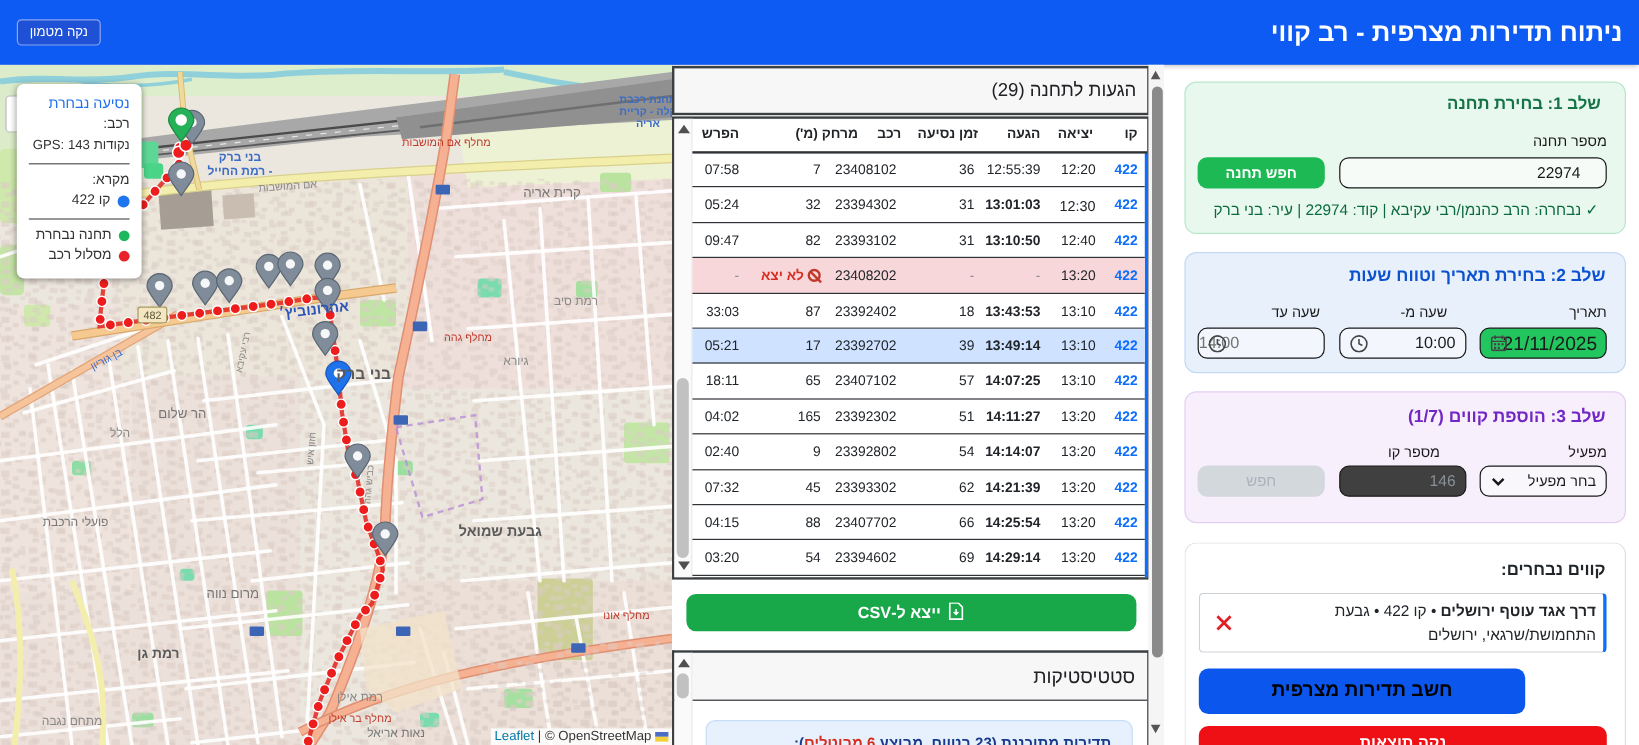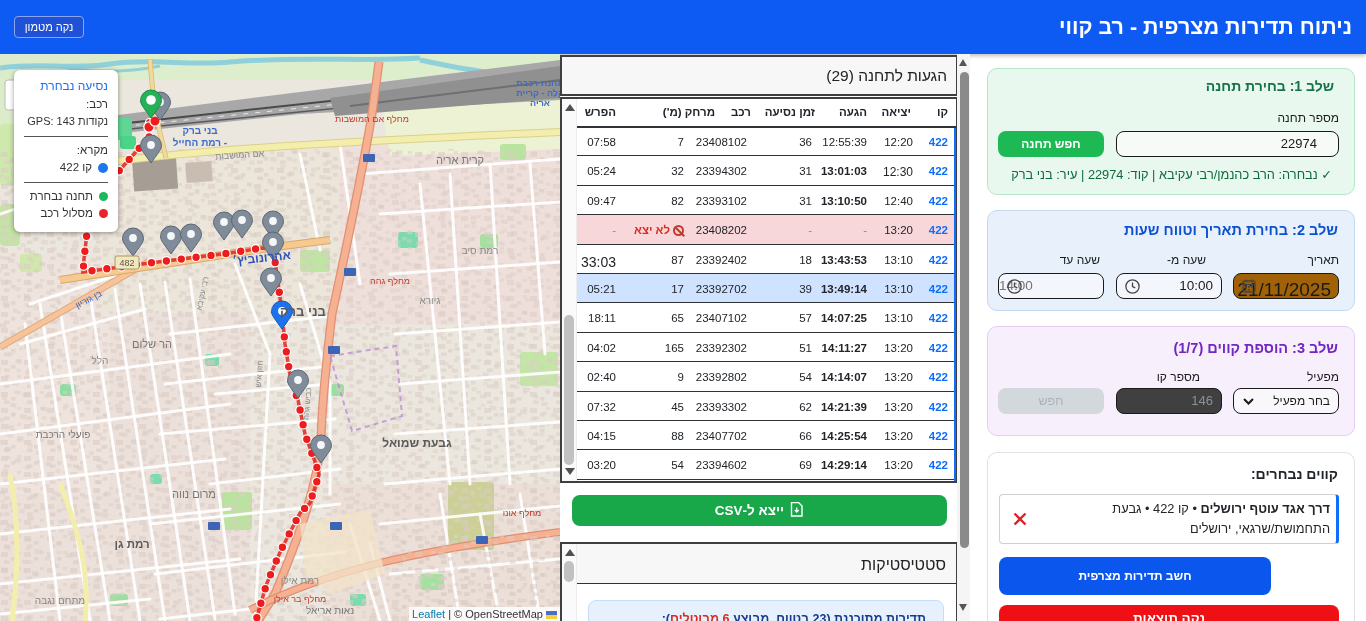--- a/index.html
+++ b/index.html
@@ -307,21 +307,21 @@
 <div class="abs" style="right:619px;top:224.2px;font-size:11.5px;color:#212529;">23408202</div>
 <div class="abs" style="right:682px;top:224.2px;font-size:11.5px;font-weight:bold;color:#d62d20;white-space:nowrap"><span style="display:inline-block;width:11px;height:11px;border:2px solid #c0392b;border-radius:50%;position:relative;vertical-align:-2px;margin-left:3px"><span style="position:absolute;left:-1px;top:3.5px;width:12px;height:2px;background:#c0392b;transform:rotate(45deg)"></span></span>לא יצא</div>
 <div class="abs" style="right:750px;top:224.2px;font-size:11.5px;color:#212529;color:#8a8a8a;">-</div>
 <div class="abs" style="left:577px;top:244.6px;width:376.5px;height:29.4px;border-bottom:1.5px solid #2f3337"></div>
 <div class="abs" style="right:418px;top:253.6px;font-size:11.5px;color:#212529;color:#0d6efd;font-weight:bold;">422</div>
 <div class="abs" style="right:453px;top:253.6px;font-size:11.5px;color:#212529;">13:10</div>
 <div class="abs" style="right:499px;top:253.6px;font-size:11.5px;color:#212529;font-weight:bold;">13:43:53</div>
 <div class="abs" style="right:554px;top:253.6px;font-size:11.5px;color:#212529;">18</div>
 <div class="abs" style="right:619px;top:253.6px;font-size:11.5px;color:#212529;">23392402</div>
 <div class="abs" style="right:682px;top:253.6px;font-size:11.5px;color:#212529;">87</div>
-<div class="abs" style="right:750px;top:253.6px;font-size:14px;color:#212529;">33:03</div>
+<div class="abs" style="right:750px;top:253.6px;font-size:11px;color:#212529;">33:03</div>
 <div class="abs" style="left:577px;top:274.0px;width:376.5px;height:29.4px;background:#cfe2ff;border-bottom:1.5px solid #2f3337"></div>
 <div class="abs" style="right:418px;top:283.0px;font-size:11.5px;color:#212529;color:#0d6efd;font-weight:bold;">422</div>
 <div class="abs" style="right:453px;top:283.0px;font-size:11.5px;color:#212529;">13:10</div>
 <div class="abs" style="right:499px;top:283.0px;font-size:11.5px;color:#212529;font-weight:bold;">13:49:14</div>
 <div class="abs" style="right:554px;top:283.0px;font-size:11.5px;color:#212529;">39</div>
 <div class="abs" style="right:619px;top:283.0px;font-size:11.5px;color:#212529;">23392702</div>
 <div class="abs" style="right:682px;top:283.0px;font-size:11.5px;color:#212529;">17</div>
 <div class="abs" style="right:750px;top:283.0px;font-size:11.5px;color:#212529;">05:21</div>
 <div class="abs" style="left:577px;top:303.4px;width:376.5px;height:29.4px;border-bottom:1.5px solid #2f3337"></div>
 <div class="abs" style="right:418px;top:312.4px;font-size:11.5px;color:#212529;color:#0d6efd;font-weight:bold;">422</div>
@@ -391,21 +391,21 @@
 <div class="abs" style="right:32px;top:78px;font-size:14px;font-weight:bold;color:#157347">שלב 1: בחירת תחנה</div>
 <div class="abs" style="right:27px;top:111px;font-size:12px;color:#1a1a1a">מספר תחנה</div>
 <div class="abs" style="left:1116px;top:131px;width:223px;height:26px;background:#f6fbf8;border:1.5px solid #1a1a1a;border-radius:8px;font-size:13px;color:#1a1a1a;text-align:right;padding:4px 21px 0 0">22974</div>
 <div class="abs" style="left:998px;top:131px;width:106px;height:26px;background:#1db954;border-radius:8px;color:#fff;font-weight:bold;font-size:12px;text-align:center;line-height:26px">חפש תחנה</div>
 <div class="abs" style="right:34px;top:167px;font-size:12.8px;color:#0c6b3d">✓ נבחרה: הרב כהנמן/רבי עקיבא | קוד: 22974 | עיר: בני ברק</div>
 <div class="abs" style="left:987px;top:209.5px;width:368px;height:101px;background:#e8f1fb;border:1px solid #c3d9f2;border-radius:10px"></div>
 <div class="abs" style="right:28px;top:222px;font-size:14.5px;font-weight:bold;color:#0b51d0">שלב 2: בחירת תאריך וטווח שעות</div>
 <div class="abs" style="right:27px;top:253px;font-size:12px;color:#1a1a1a">תאריך</div>
 <div class="abs" style="right:160px;top:253px;font-size:12px;color:#1a1a1a">שעה מ-</div>
 <div class="abs" style="right:266px;top:253px;font-size:12px;color:#1a1a1a">שעה עד</div>
-<div class="abs" style="left:1233px;top:273px;width:106px;height:26px;background:#a16207;border:1.5px solid #1a1a1a;border-radius:8px;font-size:19px;color:#1a1a1a;text-align:right;padding:5px 7px 0 0">21/11/2025<svg width="14" height="14" viewBox="0 0 14 14" style="position:absolute;left:8px;top:5px">
+<div class="abs" style="left:1233px;top:273px;width:106px;height:26px;background:#22c55e;border:1.5px solid #1a1a1a;border-radius:8px;font-size:16px;color:#1a1a1a;text-align:right;padding:5px 7px 0 0">21/11/2025<svg width="14" height="14" viewBox="0 0 14 14" style="position:absolute;left:8px;top:5px">
       <rect x="1" y="2" width="12" height="11" rx="1.5" fill="none" stroke="#444" stroke-width="1.3"></rect>
       <path d="M1,5.5 h12" stroke="#444" stroke-width="1.2"></path>
       <path d="M4,0.5 v3 M10,0.5 v3" stroke="#444" stroke-width="1.3"></path>
       <g fill="#444">
         <rect x="3" y="7" width="1.8" height="1.8"></rect>
         <rect x="6.1" y="7" width="1.8" height="1.8"></rect>
         <rect x="9.2" y="7" width="1.8" height="1.8"></rect>
         <rect x="3" y="10" width="1.8" height="1.8"></rect>
         <rect x="6.1" y="10" width="1.8" height="1.8"></rect>
       </g>
@@ -427,13 +427,13 @@
     </svg></div>
 <div class="abs" style="left:1116px;top:388px;width:106px;height:26px;background:#404040;border:1.5px solid #1a1a1a;border-radius:8px;font-size:13px;color:#8a9199;text-align:right;padding:4px 8px 0 0">146</div>
 <div class="abs" style="left:998px;top:388px;width:106px;height:26px;background:#d3d8dd;border-radius:8px;color:#aab2bb;font-size:12.5px;text-align:center;line-height:26px">חפש</div>
 <div class="abs" style="left:987px;top:452px;width:368px;height:169px;background:#fff;border:1px solid #dfe3e7;border-radius:10px 10px 0 0;border-bottom:none"></div>
 <div class="abs" style="right:28px;top:466px;font-size:14px;font-weight:bold;color:#212529">קווים נבחרים:</div>
 <div class="abs" style="left:999px;top:493.5px;width:340px;height:50.5px;background:#fff;border:1px solid #ccd1d6;border-left:1px solid #ccd1d6;border-right:3px solid #0d6efd;border-radius:4px"></div>
 <div class="abs" style="right:36px;top:499px;width:266px;font-size:12.8px;color:#212529;text-align:right;line-height:20px"><b>דרך אגד עוטף ירושלים</b> • קו 422 • גבעת התחמושת/שרגאי, ירושלים</div>
 <div class="abs" style="left:1012px;top:511px;width:16px;height:16px"><svg width="16" height="16" viewBox="0 0 16 16">
       <path d="M2.5,2.5 L13.5,13.5 M13.5,2.5 L2.5,13.5" stroke="#e02025" stroke-width="2.3"></path>
     </svg></div>
-<div class="abs" style="left:999px;top:556.5px;width:272px;height:38px;background:#0b57ee;border-radius:8px;color:#ffffff;font-weight:bold;font-size:12px;text-align:center;line-height:38px">חשב תדירות מצרפית</div>
+<div class="abs" style="left:999px;top:556.5px;width:272px;height:38px;background:#0b57ee;border-radius:8px;color:#000000;font-weight:bold;font-size:16px;text-align:center;line-height:38px">חשב תדירות מצרפית</div>
 <div class="abs" style="left:999px;top:604.5px;width:340px;height:38px;background:#ef1016;border-radius:8px;color:#fff;font-weight:bold;font-size:13.5px;text-align:center;line-height:28px">נקה תוצאות</div>
 </body></html>

